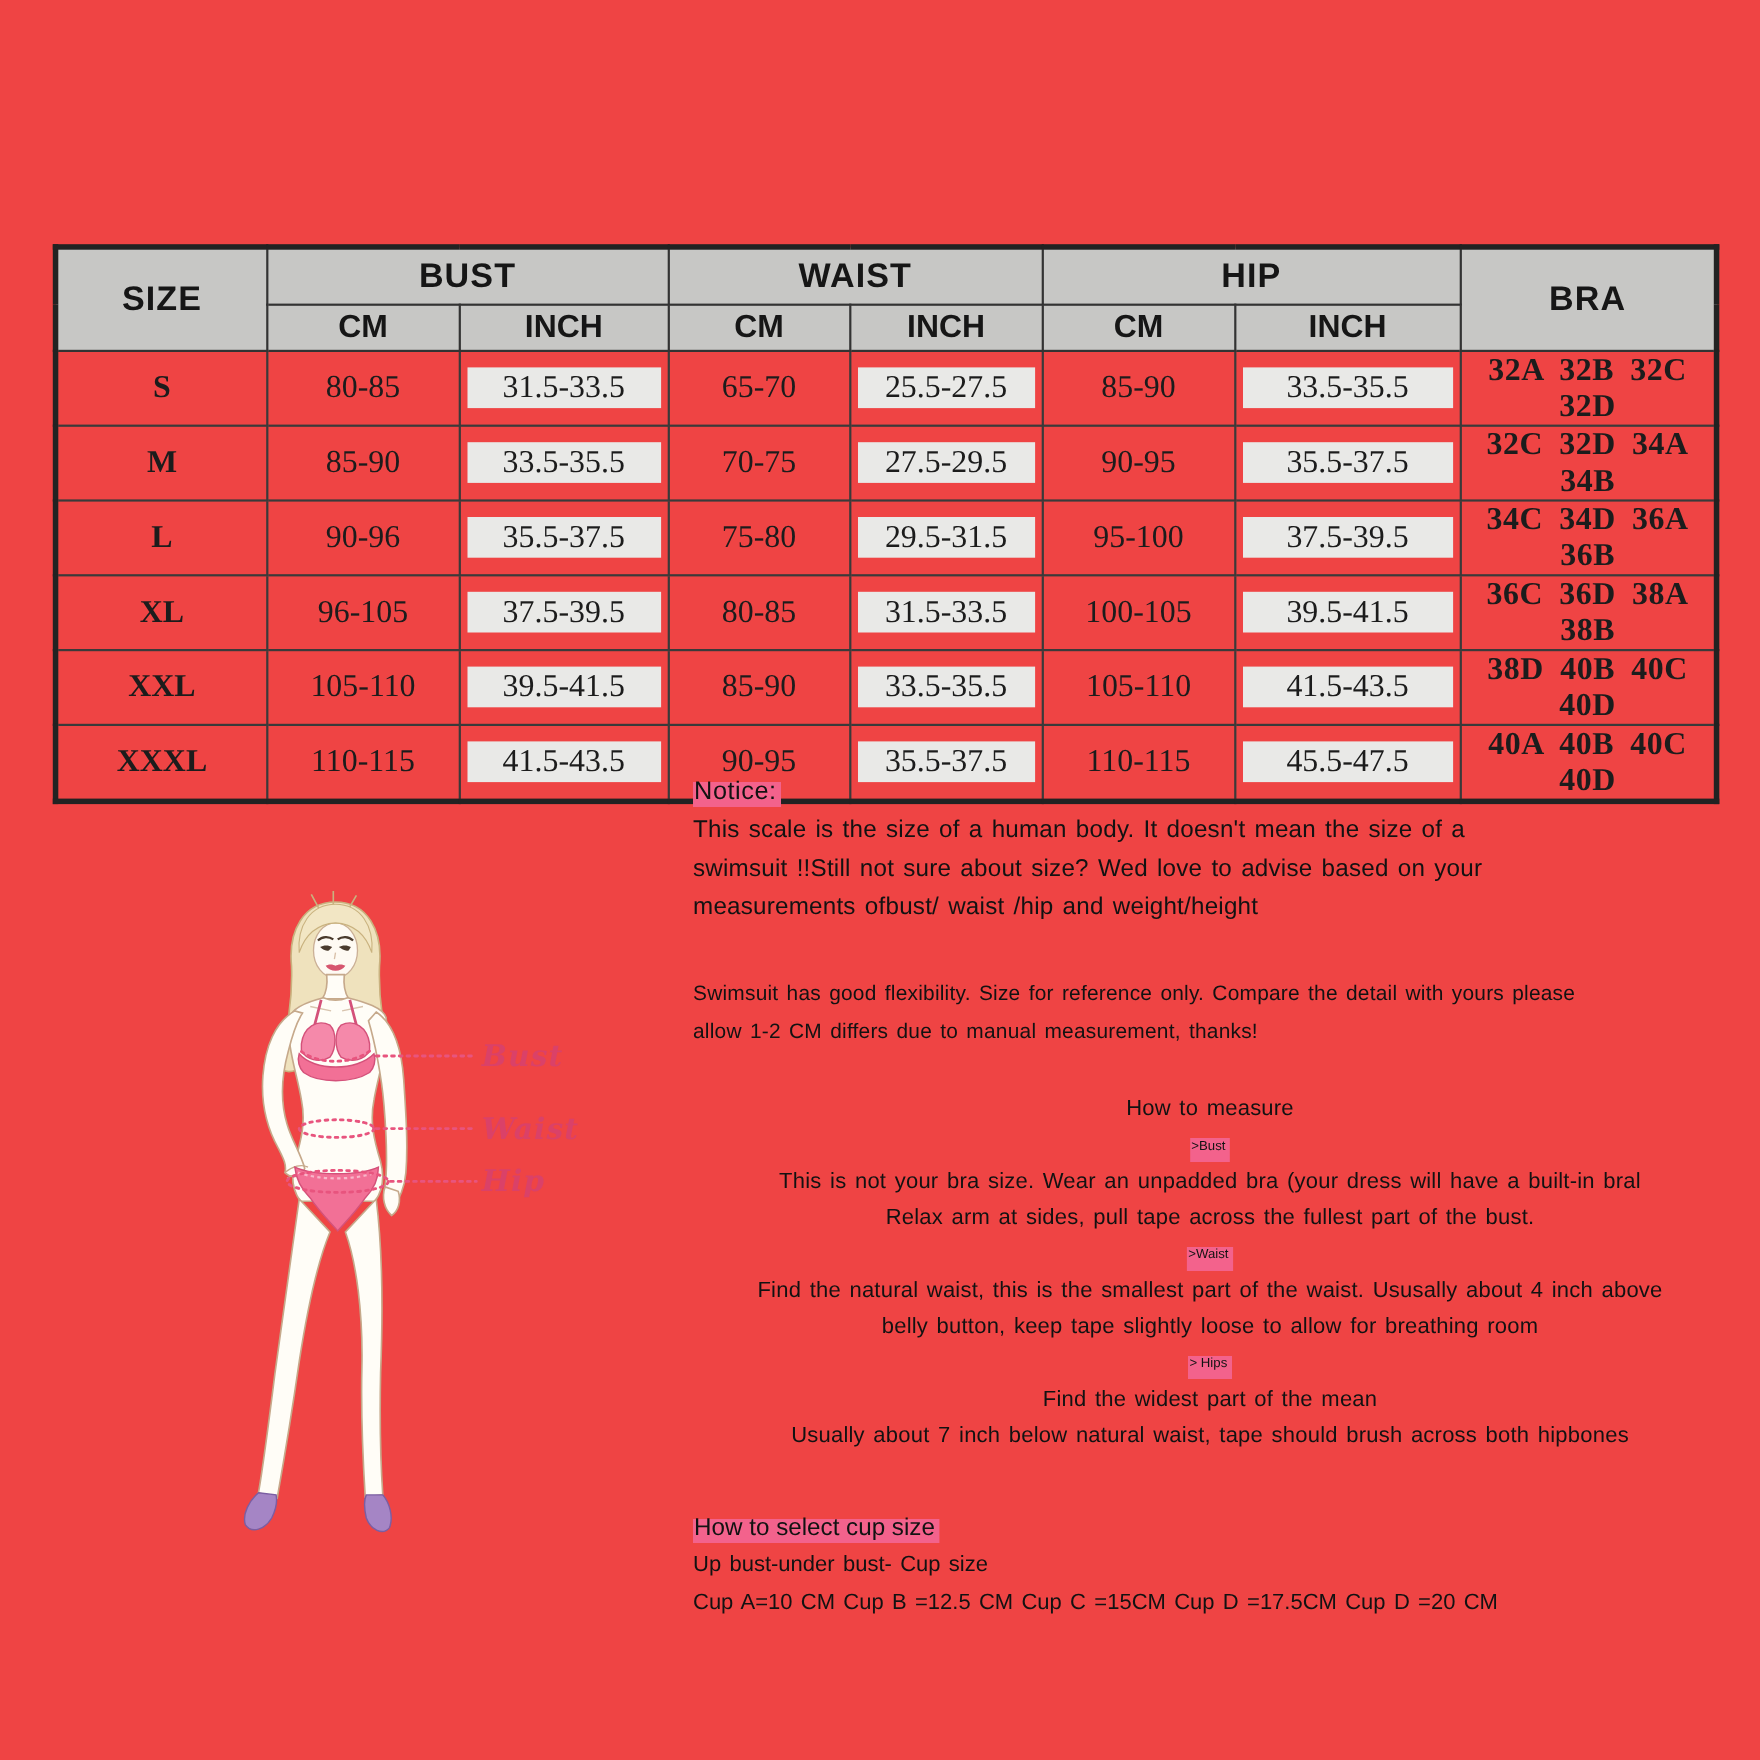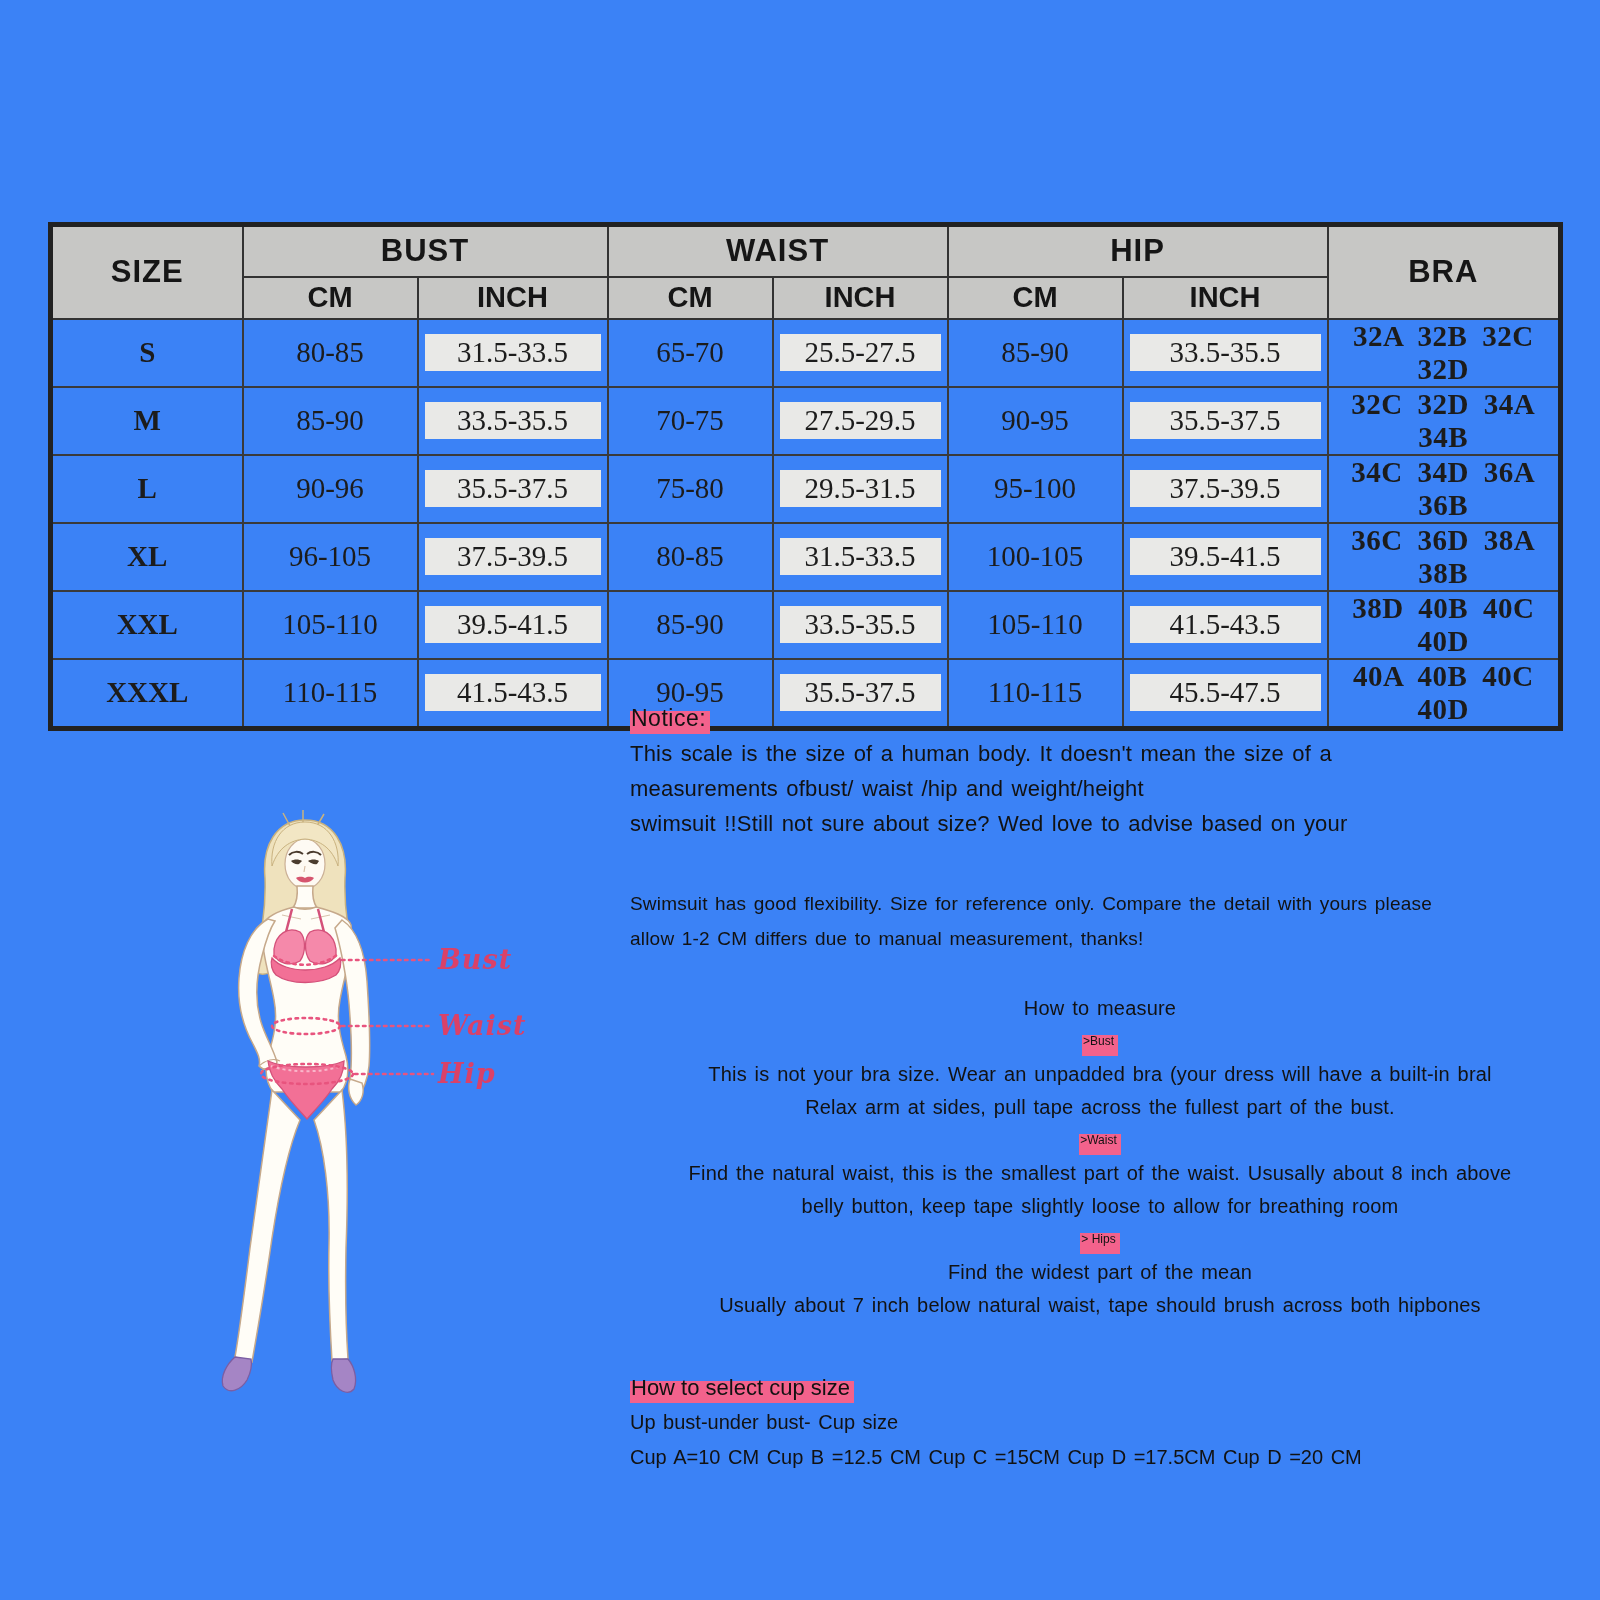--- a/index.html
+++ b/index.html
@@ -1,18 +1,18 @@
 <!DOCTYPE html>
 <html><head>
 <meta charset="utf-8">
 <style>
   * { margin:0; padding:0; box-sizing:border-box; }
   html,body { background:#ffffff; }
   body { width:1600px; height:1600px; font-family:"Liberation Sans",sans-serif; }
-  .page { position:relative; width:1600px; height:1600px; overflow:hidden; background:#3b82f6; }
+  .page { position:relative; width:1600px; height:1600px; overflow:hidden; background:#ef4444; }
 
   
   table.size-chart {
     position:absolute; left:48px; top:222px; width:1510px;
     border-collapse:collapse; table-layout:fixed;
     border:5px solid #222;
   }
   table.size-chart th {
     background:#c7c7c5; border:2px solid #333;
     font-weight:bold; color:#161616; text-align:center;
@@ -225,36 +225,36 @@
       <text class="script-label" x="248" y="227">Waist</text>
       <text class="script-label" x="248" y="275">Hip</text>
     </svg>
   </div>
 
   <div class="text-col">
 
     <div>
       <div class="notice-heading"><span class="hl">Notice:</span></div>
       <div class="notice-line">This scale is the size of a human body. It doesn't mean the size of a</div>
+      <div class="notice-line">swimsuit !!Still not sure about size? Wed love to advise based on your</div>
       <div class="notice-line">measurements ofbust/ waist /hip and weight/height</div>
-      <div class="notice-line">swimsuit !!Still not sure about size? Wed love to advise based on your</div>
     </div>
 
     <div class="flex-block">
       <div class="flex-line">Swimsuit has good flexibility. Size for reference only. Compare the detail with yours please</div>
       <div class="flex-line">allow 1-2 CM differs due to manual measurement, thanks!</div>
     </div>
 
     <div class="measure-block">
       <div class="m-line">How to measure</div>
       <div class="m-sub"><span class="hl">&gt;Bust</span></div>
       <div class="m-line">This is not your bra size. Wear an unpadded bra (your dress will have a built-in bral</div>
       <div class="m-line">Relax arm at sides, pull tape across the fullest part of the bust.</div>
       <div class="m-sub"><span class="hl">&gt;Waist</span></div>
-      <div class="m-line">Find the natural waist, this is the smallest part of the waist. Ususally about 8 inch above</div>
+      <div class="m-line">Find the natural waist, this is the smallest part of the waist. Ususally about 4 inch above</div>
       <div class="m-line">belly button, keep tape slightly loose to allow for breathing room</div>
       <div class="m-sub"><span class="hl">&gt; Hips</span></div>
       <div class="m-line">Find the widest part of the mean</div>
       <div class="m-line">Usually about 7 inch below natural waist, tape should brush across both hipbones</div>
     </div>
 
     <div class="cup-block">
       <div class="cup-heading"><span class="hl">How to select cup size</span></div>
       <div class="cup-line">Up bust-under bust- Cup size</div>
       <div class="cup-line">Cup A=10 CM Cup B =12.5 CM Cup C =15CM Cup D =17.5CM Cup D =20 CM</div>

